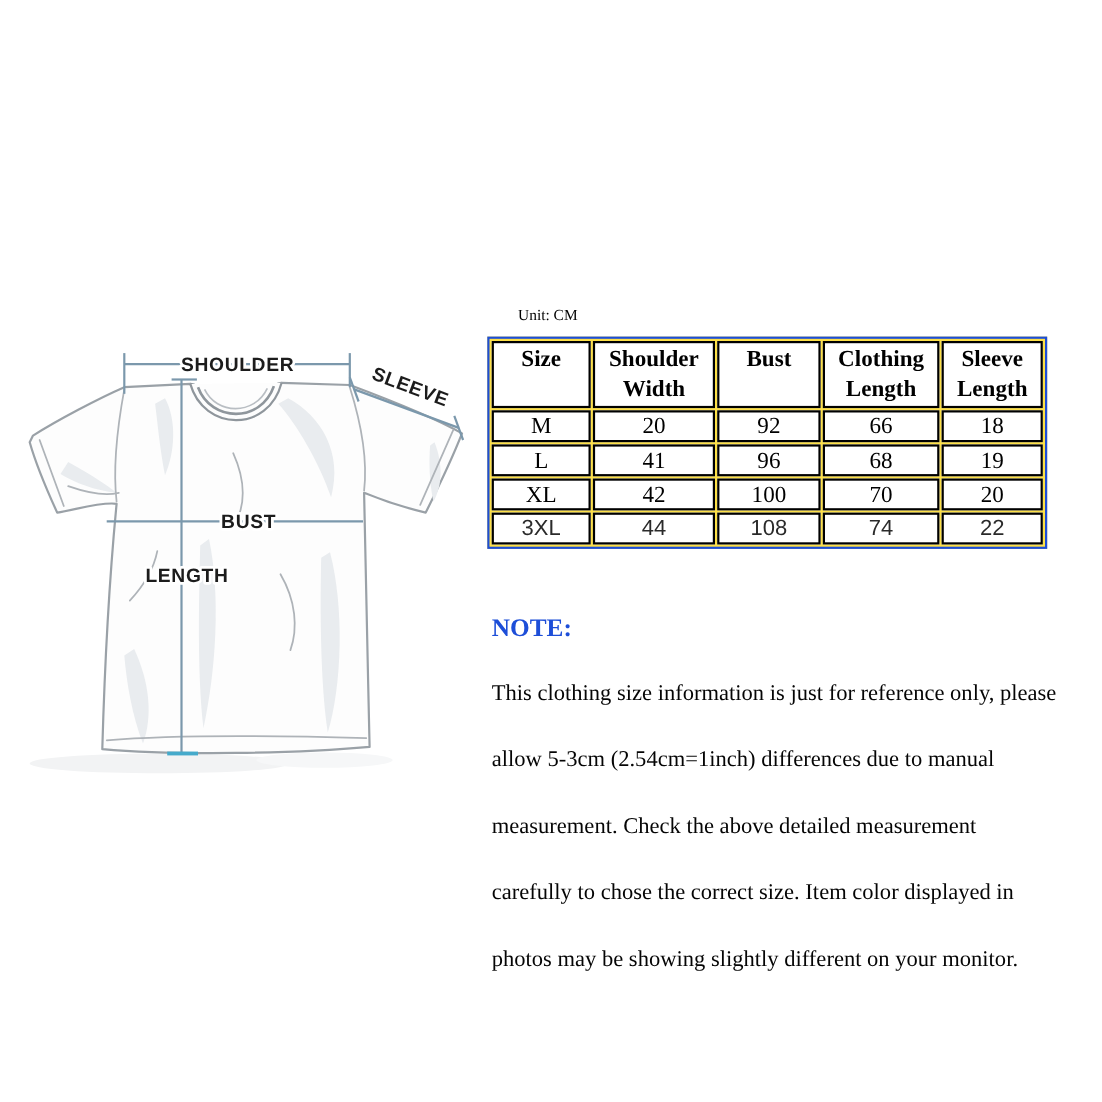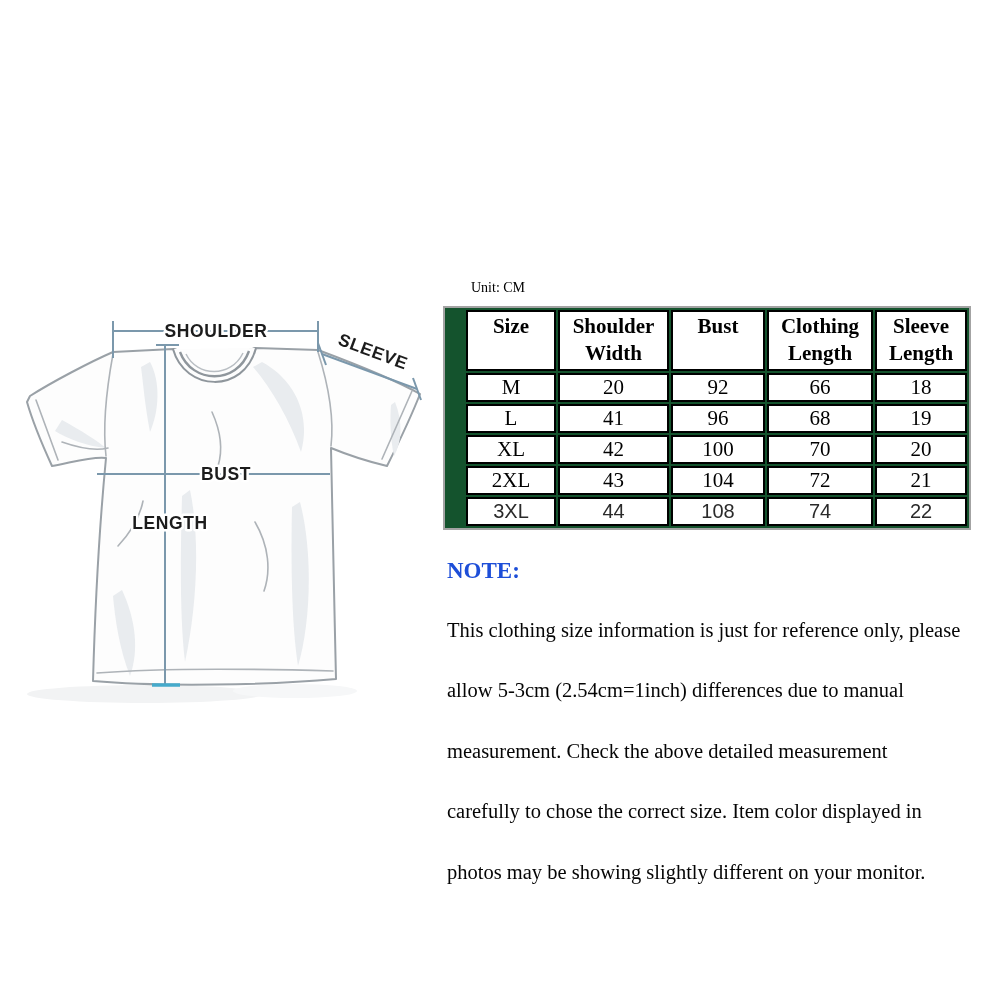--- a/index.html
+++ b/index.html
@@ -10,21 +10,21 @@
   .tshirt-svg{position:absolute;left:0;top:290px;width:450px;height:420px;}
   .mlabel{font-family:"Liberation Sans",sans-serif;font-weight:bold;font-size:17.5px;
           letter-spacing:.6px;fill:#1c1c1c;text-anchor:middle;
           paint-order:stroke;stroke:#ffffff;stroke-width:5px;stroke-linejoin:round;}
 
   
   .unit{position:absolute;left:471px;top:280px;font-size:14px;font-weight:normal;}
 
   
   .size-table{position:absolute;left:443px;top:306px;border-collapse:separate;border-spacing:2px;
-              border:2px solid #a3a3a3;table-layout:fixed;background:#14532d;padding-left:19px;}
+              border:2px solid #1d4ed8;table-layout:fixed;background:#fde047;}
   .size-table th,.size-table td{border:2px solid #000;text-align:center;padding:0;background:#fff;}
   .size-table th{font-size:21px;font-weight:bold;vertical-align:top;height:56px;line-height:27px;padding-top:1px;}
   .size-table td{font-size:21px;height:25px;line-height:25px;vertical-align:middle;}
   .col-size{width:90px;}.col-shoulder{width:111px;}.col-bust{width:94px;}
   .col-clothing{width:106px;}.col-sleeve{width:92px;}
   .row-sans td{font-family:"Liberation Sans",sans-serif;font-size:20px;color:#2a2a2a;}
 
   
   .note{position:absolute;left:447px;top:558px;}
   .note-title{color:#1d4ed8;font-weight:bold;font-size:23px;line-height:26px;margin-bottom:7px;}
@@ -158,27 +158,20 @@
         <td>68</td>
         <td>19</td>
       </tr>
       <tr>
         <td>XL</td>
         <td>42</td>
         <td>100</td>
         <td>70</td>
         <td>20</td>
       </tr>
-      <tr>
-        <td>2XL</td>
-        <td>43</td>
-        <td>104</td>
-        <td>72</td>
-        <td>21</td>
-      </tr>
       <tr class="row-sans">
         <td>3XL</td>
         <td>44</td>
         <td>108</td>
         <td>74</td>
         <td>22</td>
       </tr>
     </tbody>
   </table>
 

